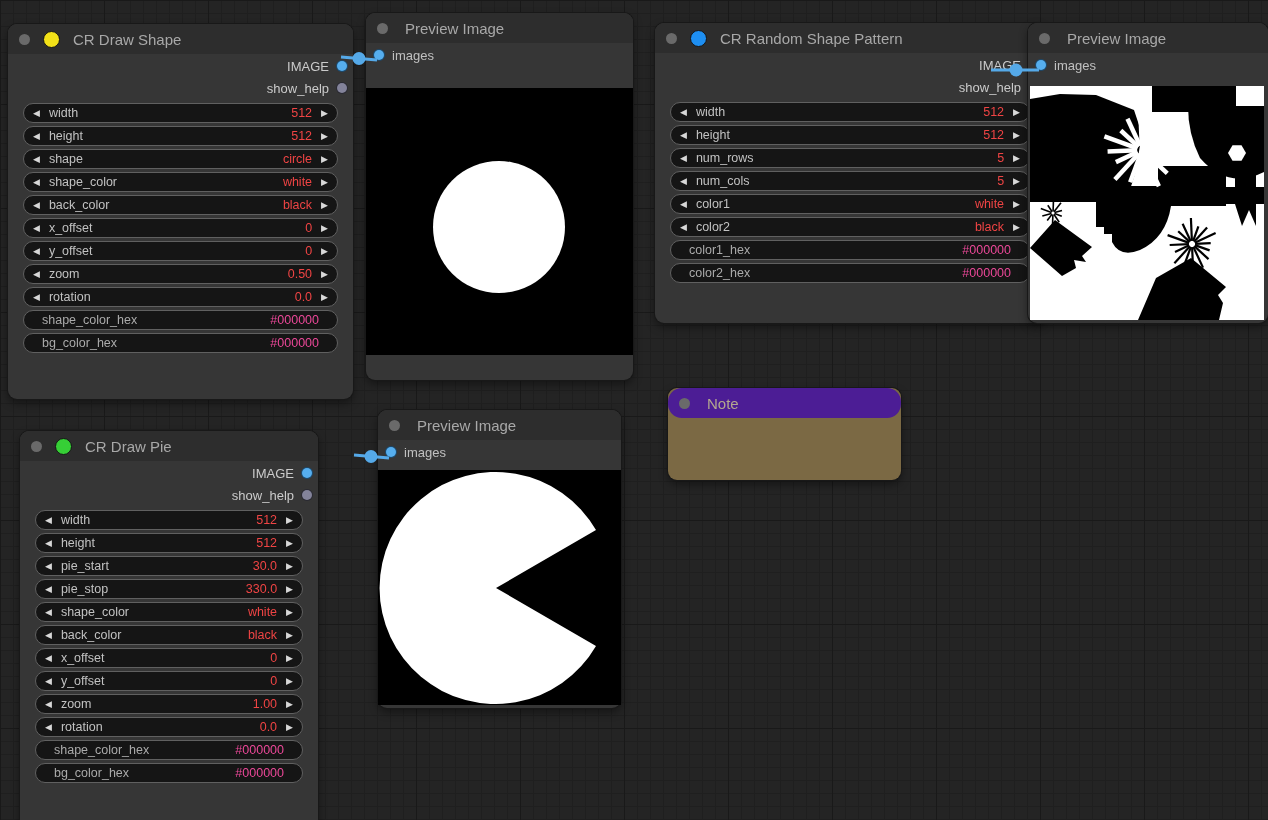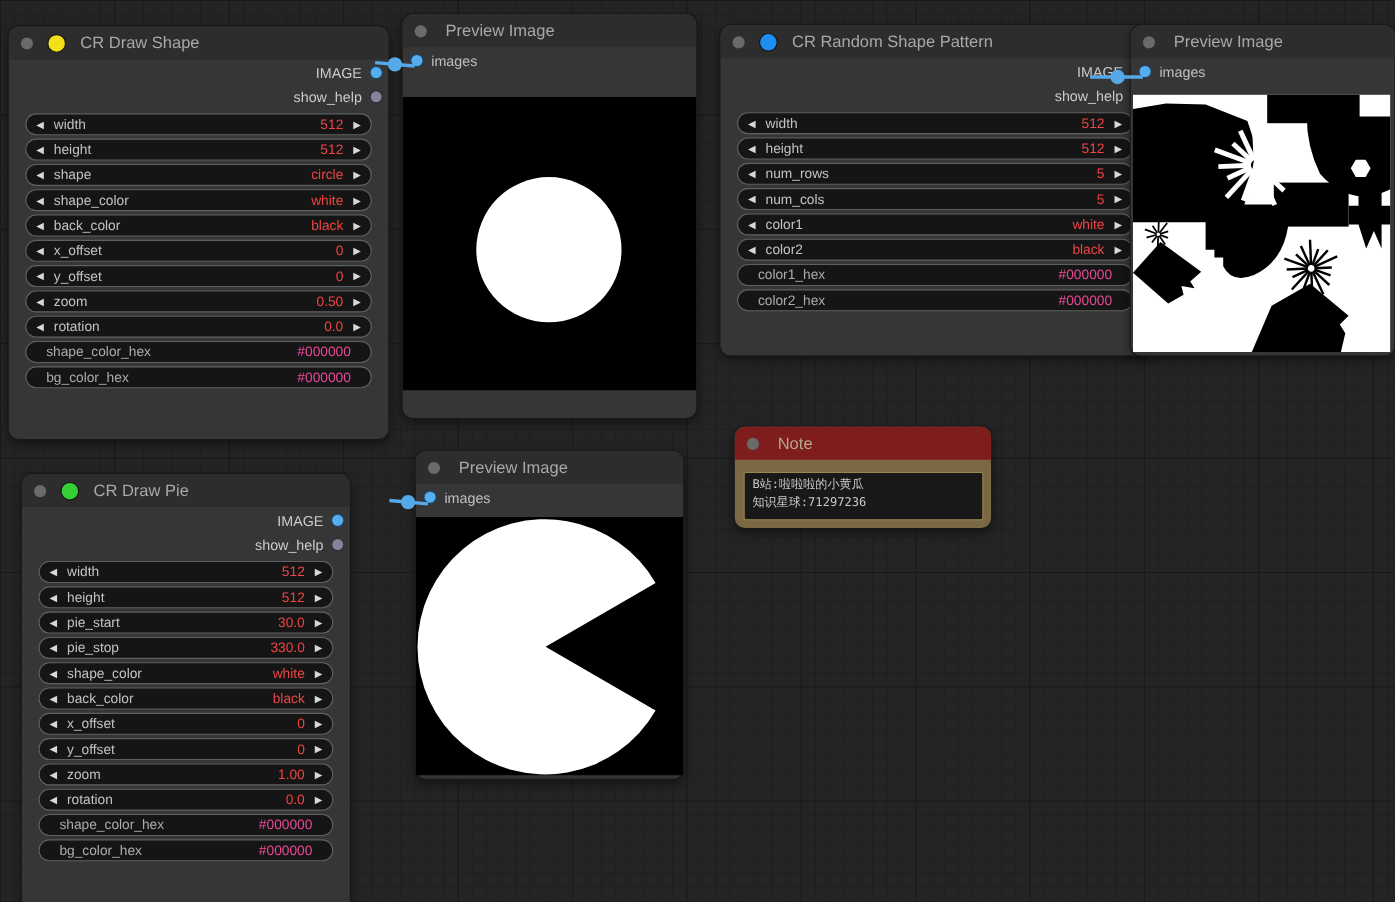--- a/index.html
+++ b/index.html
@@ -43,21 +43,21 @@
   .warr{font-size:9px;color:#d8d8d8;padding:0 9px;flex:none;line-height:1;}
   .wlabel{flex:none;}
   .wfill{flex:1;}
   .wvalue{color:#ef4444;flex:none;}
   .widget.tw{padding:0 18px;color:#ababab;justify-content:center;}
   .widget.tw .wvalue{color:#ec4899;}
   .pimg{position:absolute;left:0;font-size:0;}
   .pimg svg{display:block;}
   
   .node.note{background:#7b6944;box-shadow:0 0 0 1px #181818,0 4px 10px rgba(0,0,0,.45);}
-  .note .ntitle{background:#7f1d1d;}
+  .note .ntitle{background:#4c1d95;border-radius:14px;}
   .note .ttext{color:#b3a88f;}
   .notebox{
     position:absolute;left:8px;right:7px;top:41px;bottom:7px;
     background:#181818;border:1px solid #99874f;border-radius:2px;overflow:hidden;
   }
   .notebox pre{
     margin:0;padding:3px 7px;font-family:"DejaVu Sans Mono",monospace;
     font-size:11px;line-height:1.45;color:#c9c9c9;white-space:pre;
   }
   svg.links{position:absolute;left:0;top:0;pointer-events:none;z-index:20;}
@@ -431,24 +431,20 @@
         <path d="M118,118 L218,60 A116,116 0 1 0 218,176 Z" fill="#fff"></path>
       </svg>
     </div>
   </div>
 
   <div class="node note" style="left:668px;top:388px;width:233px;height:92px;">
     <div class="ntitle">
       <span class="tdot"></span>
       <span class="ttext" style="margin-left:17px;">Note</span>
     </div>
-    <div class="notebox">
-      <pre>B站:啦啦啦的小黄瓜
-知识星球:71297236</pre>
-    </div>
   </div>
 
   <svg class="links" width="1268" height="820">
     <g>
       <line x1="341" y1="57" x2="377" y2="60" class="linkline" stroke-width="3" stroke="#55a9e8"></line>
       <circle cx="359" cy="58.5" r="6.5" class="linkdot" fill="#55a9e8"></circle>
     </g>
     <g>
       <line x1="991" y1="70" x2="1039" y2="70" class="linkline" stroke-width="3" stroke="#55a9e8"></line>
       <circle cx="1016" cy="70" r="6.5" class="linkdot" fill="#55a9e8"></circle>

